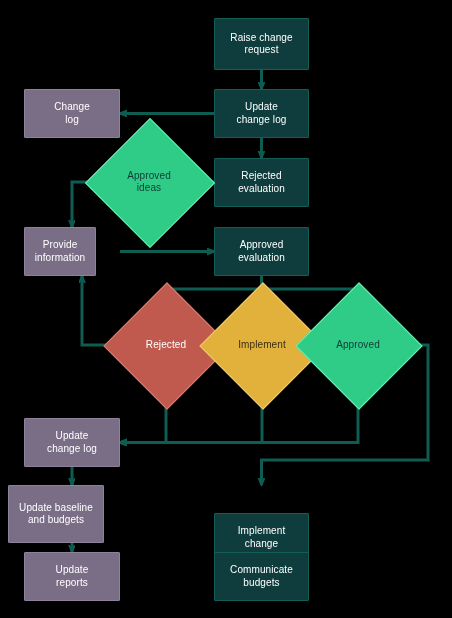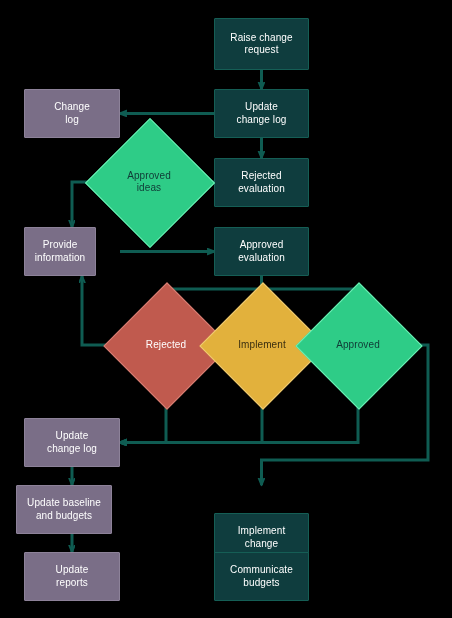--- a/index.html
+++ b/index.html
@@ -68,21 +68,21 @@
 ideas</div></div>
       <div class="node box purple" style="left: 24px; top: 227px; width: 72px; height: 49px;"><span>Provide
 information</span></div>
       <div class="node box teal" style="left: 214px; top: 227px; width: 95px; height: 49px;"><span>Approved
 evaluation</span></div>
       <div class="node dia red" style="left: 122px; top: 301px; width: 88px; height: 88px;"><div class="shape"></div><div class="lbl">Rejected</div></div>
       <div class="node dia yellow" style="left: 218px; top: 301px; width: 88px; height: 88px;"><div class="shape"></div><div class="lbl">Implement</div></div>
       <div class="node dia green" style="left: 314px; top: 301px; width: 88px; height: 88px;"><div class="shape"></div><div class="lbl">Approved</div></div>
       <div class="node box purple" style="left: 24px; top: 418px; width: 96px; height: 49px;"><span>Update
 change log</span></div>
-      <div class="node box purple" style="left: 16px; top: 485px; width: 96px; height: 49px;"><span>Update baseline
+      <div class="node box purple" style="left: 8px; top: 485px; width: 96px; height: 58px;"><span>Update baseline
 and budgets</span></div>
       <div class="node box purple" style="left: 24px; top: 552px; width: 96px; height: 49px;"><span>Update
 reports</span></div>
       <div class="node box teal" style="left: 214px; top: 485px; width: 95px; height: 49px; margin-top: 28px;"><span>Implement
 change</span></div>
       <div class="node box teal" style="left: 214px; top: 552px; width: 95px; height: 49px;"><span>Communicate
 budgets</span></div>
     </div>
 </div>
 

